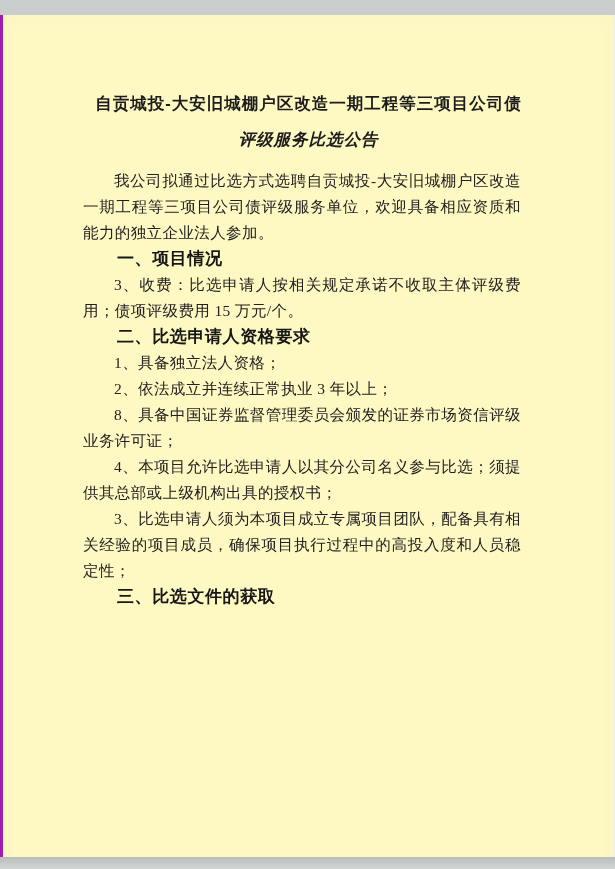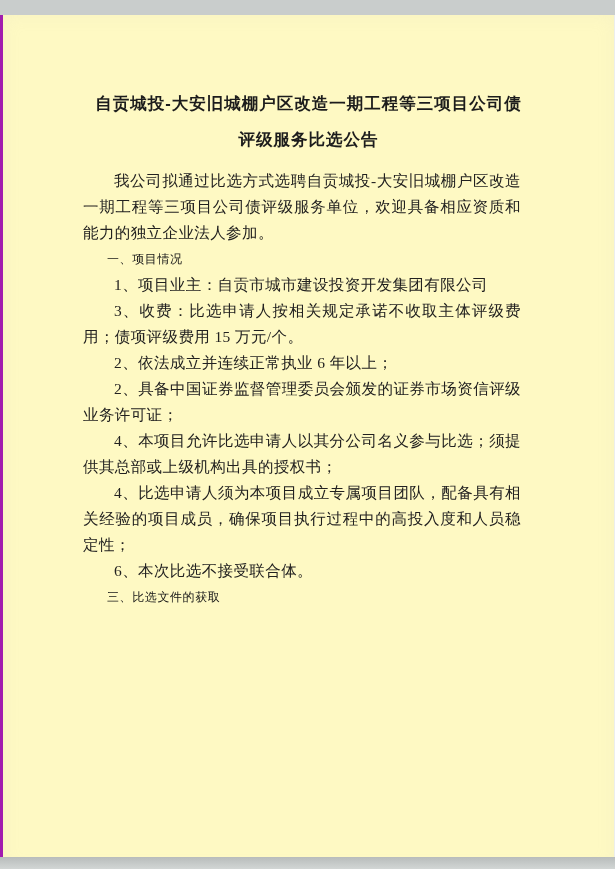--- a/index.html
+++ b/index.html
@@ -28,64 +28,64 @@
   }
   .doc-title {
     text-align: center;
     font-family: "Liberation Sans", "DejaVu Sans", sans-serif;
     font-weight: bold;
     font-size: 16.5px;
     color: #1c1c1c;
     letter-spacing: 1px;
   }
   .title1 { padding-top: 78px; }
-  .title2 { margin-top: 14px; }
+  .title2 { margin-top: 14px; font-style: italic; }
   .content {
     margin: 17px 93px 16px 80px; 
     font-size: 15.5px;
     color: #222120;
     line-height: 26px;
     letter-spacing: 0.4px;
   }
   .content p {
     text-indent: 2em;
     text-align: justify;
     text-justify: inter-ideograph;
   }
   .content h2 {
     text-indent: 2em;
     font-family: "Liberation Sans", "DejaVu Sans", sans-serif;
-    font-weight: normal;
-    font-size: 12px;
+    font-weight: bold;
+    font-size: 17px;
     line-height: 26px;
     color: #161616;
     letter-spacing: 0.6px;
   }
 </style>
 </head>
 <body>
 
 <div class="page">
 
   <div class="doc-title title1">自贡城投-大安旧城棚户区改造一期工程等三项目公司债</div>
 
   <div class="doc-title title2">评级服务比选公告</div>
 
   <div class="content">
 
     <p>我公司拟通过比选方式选聘自贡城投-大安旧城棚户区改造一期工程等三项目公司债评级服务单位，欢迎具备相应资质和能力的独立企业法人参加。</p>
 
     <h2>一、项目情况</h2>
-    <p>1、项目业主：自贡市城市建设投资开发集团有限公司</p>
     <p>3、收费：比选申请人按相关规定承诺不收取主体评级费用；债项评级费用 15 万元/个。</p>
 
-    <p>2、依法成立并连续正常执业 6 年以上；</p>
-    <p>2、具备中国证券监督管理委员会颁发的证券市场资信评级业务许可证；</p>
+    <h2>二、比选申请人资格要求</h2>
+    <p>1、具备独立法人资格；</p>
+    <p>2、依法成立并连续正常执业 3 年以上；</p>
+    <p>8、具备中国证券监督管理委员会颁发的证券市场资信评级业务许可证；</p>
     <p>4、本项目允许比选申请人以其分公司名义参与比选；须提供其总部或上级机构出具的授权书；</p>
-    <p>4、比选申请人须为本项目成立专属项目团队，配备具有相关经验的项目成员，确保项目执行过程中的高投入度和人员稳定性；</p>
-    <p>6、本次比选不接受联合体。</p>
+    <p>3、比选申请人须为本项目成立专属项目团队，配备具有相关经验的项目成员，确保项目执行过程中的高投入度和人员稳定性；</p>
 
     <h2>三、比选文件的获取</h2>
 
   </div>
 </div>
 
 <div class="scan-bottom"></div>
 
 </body></html>

